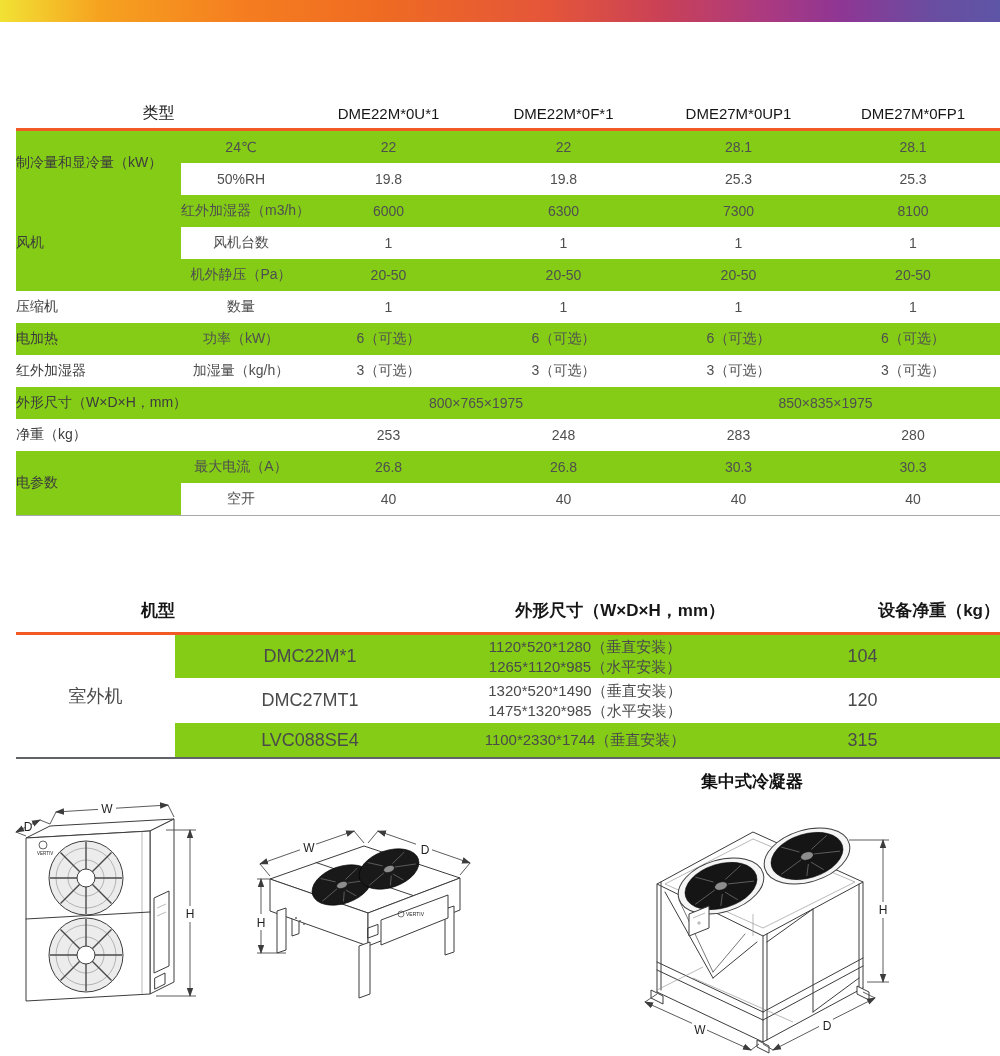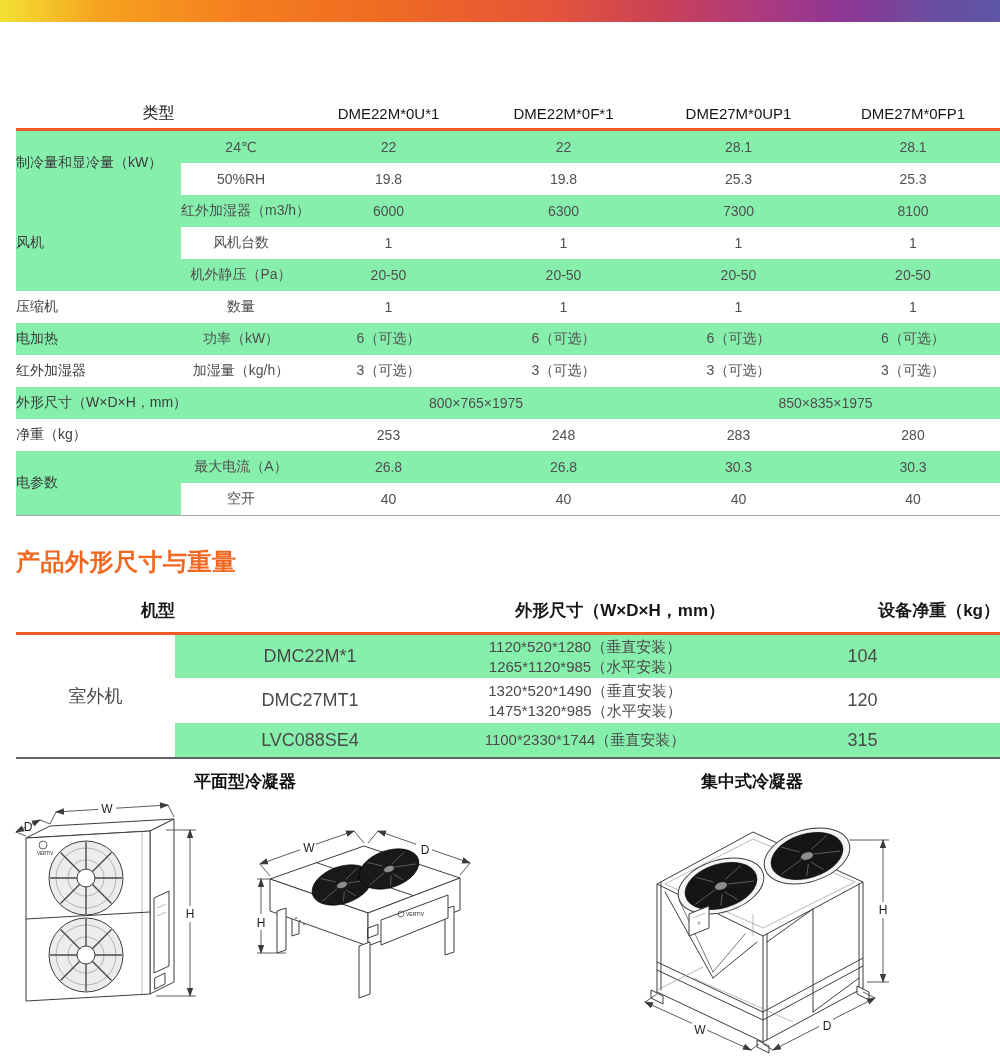--- a/index.html
+++ b/index.html
@@ -18,21 +18,21 @@
   table{border-collapse:collapse;table-layout:fixed;position:absolute;left:16px;background:#fff;}
   td,th{padding:0;margin:0;}
 
   
   #t1{top:98px;width:984px;border-bottom:1px solid #a8a8a8;}
   #t1 th{height:30px;font-size:15px;font-weight:400;color:#161616;
     border-bottom:3px solid #f15a24;text-align:center;vertical-align:middle;white-space:nowrap;}
   #t1 th.type{font-size:16px;}
   #t1 td{height:32px;font-size:14px;color:#4f4f4f;text-align:center;vertical-align:middle;white-space:nowrap;}
   #t1 td.grp,#t1 td.lbl{text-align:left;color:#3c3c3c;}
-  .g{background:#86efac;}
+  .g{background:#84cc16;}
 
   
   #t2{top:588px;width:984px;border-bottom:2px solid #606468;}
   #t2 th{height:44px;font-size:17px;font-weight:700;color:#161616;
     border-bottom:3px solid #f15a24;text-align:right;vertical-align:middle;white-space:nowrap;}
   #t2 td{font-size:18px;color:#4a4a4a;text-align:center;vertical-align:middle;}
   #t2 td.dims{font-size:15px;line-height:1.3;}
   #t2 tr.r1 td{height:43px;}
   #t2 tr.r2 td{height:45px;}
   #t2 tr.r3 td{height:34px;}
@@ -162,21 +162,20 @@
       <tr>
         <td>空开</td>
         <td>40</td>
         <td>40</td>
         <td>40</td>
         <td>40</td>
       </tr>
     </tbody>
   </table>
 
-  <h1 id="title2" class="sec-title">产品外形尺寸与重量</h1>
 
   <table id="t2">
     <colgroup>
         <col style="width:159px">
         <col style="width:270px">
         <col style="width:280px">
         <col style="width:275px">
       </colgroup>
     <thead>
       <tr>
@@ -207,21 +206,20 @@
       <tr class="r3">
         <td class="g">LVC088SE4</td>
         <td class="g dims">
           <div>1100*2330*1744（垂直安装）</div>
         </td>
         <td class="g">315</td>
       </tr>
     </tbody>
   </table>
 
-  <div id="dtitle1" class="draw-title">平面型冷凝器</div>
   <div id="dtitle2" class="draw-title">集中式冷凝器</div>
 
   <svg style="left:14px;top:796px;" width="222" height="222" viewBox="0 0 222 222">
     <defs>
       <marker id="ar-a" markerWidth="9" markerHeight="8" refX="8" refY="4" orient="auto" markerUnits="userSpaceOnUse">
         <path d="M0,0.8 L9,4 L0,7.2 Z" fill="#3c3c3c"></path>
       </marker>
     </defs>
     <path class="lnf" d="M12,42 L136,35 L160,23 L36,30 Z"></path>
     <path class="lnf" d="M136,35 L160,23 L160,186 L136,198 Z"></path>

